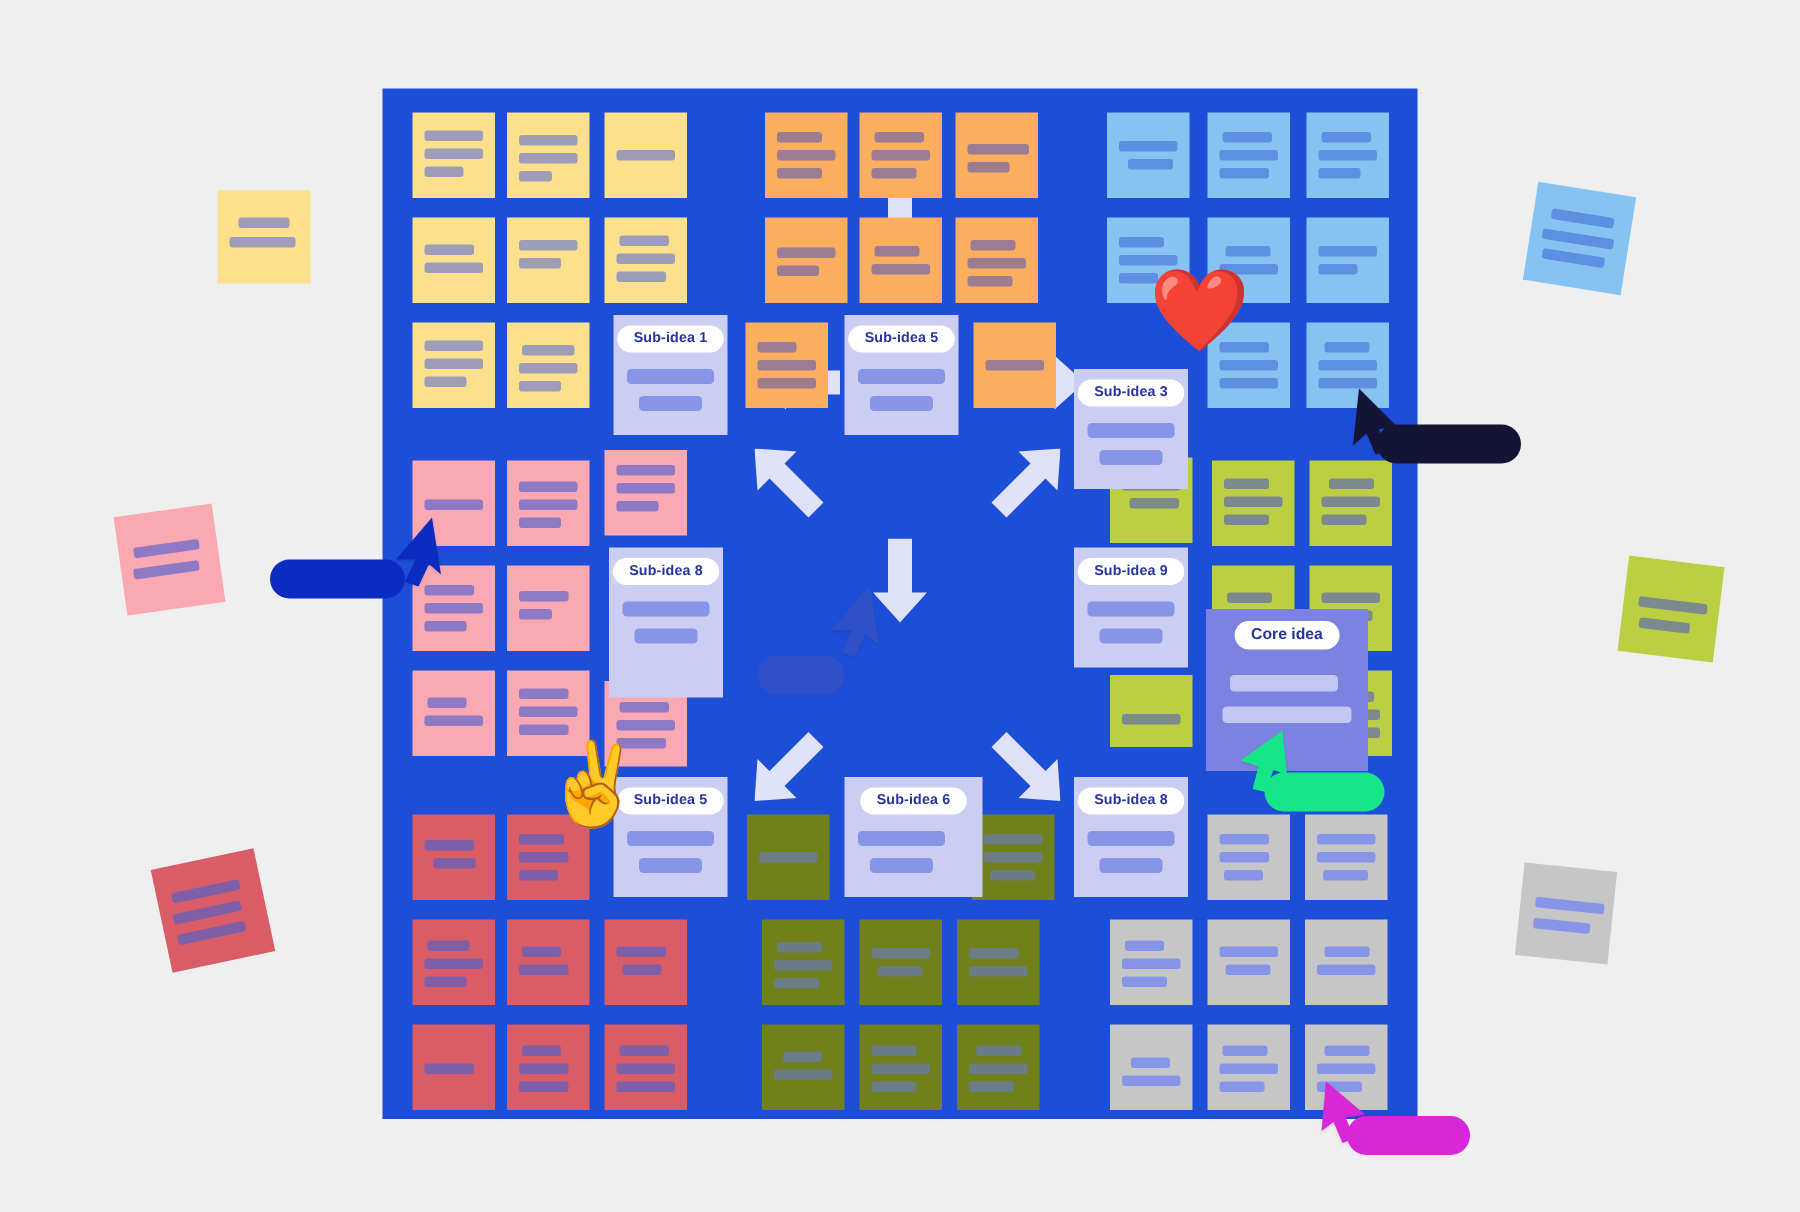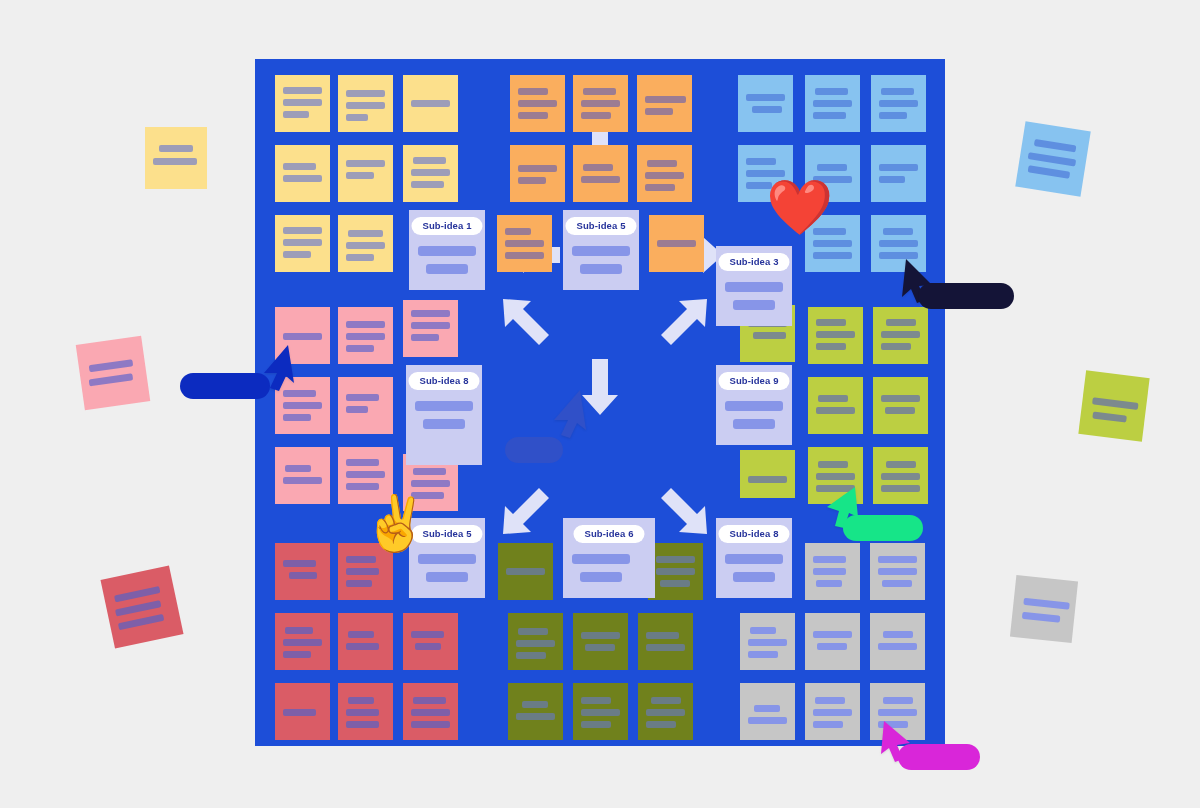--- a/index.html
+++ b/index.html
@@ -432,20 +432,25 @@
           <span class="sline" style="left: 9px; top: 36px; width: 58px;"></span>
           <span class="sline" style="left: 17px; top: 54px; width: 42px;"></span>
         </div>
         <div class="subcard" style="left: 151px; top: 306px; width: 76px; height: 100px;">
           <span class="pill">Sub-idea 8</span>
           <span class="sline" style="left: 9px; top: 36px; width: 58px;"></span>
           <span class="sline" style="left: 17px; top: 54px; width: 42px;"></span>
         </div>
       </div>
 
+    <div id="corecard">
+      <span class="pill">Core idea</span>
+      <span class="cline" style="left:16px;top:44px;width:72px;"></span>
+      <span class="cline" style="left:11px;top:65px;width:86px;"></span>
+    </div>
   </div>
 
   <div id="floaters-layer">
       <div class="note floater" style="left: 145px; top: 127px; width: 62px; height: 62px; background: rgb(252, 224, 140); transform: rotate(0deg);">
         <span class="line" style="left: 14px; top: 18px; width: 34px; background: rgb(157, 157, 184);"></span>
         <span class="line" style="left: 8px; top: 31px; width: 44px; background: rgb(157, 157, 184);"></span>
       </div>
       <div class="note floater" style="left: 80px; top: 340px; width: 66px; height: 66px; background: rgb(250, 168, 178); transform: rotate(-8deg);">
         <span class="line" style="left: 10px; top: 22px; width: 44px; background: rgb(142, 121, 196);"></span>
         <span class="line" style="left: 8px; top: 36px; width: 44px; background: rgb(142, 121, 196);"></span>

